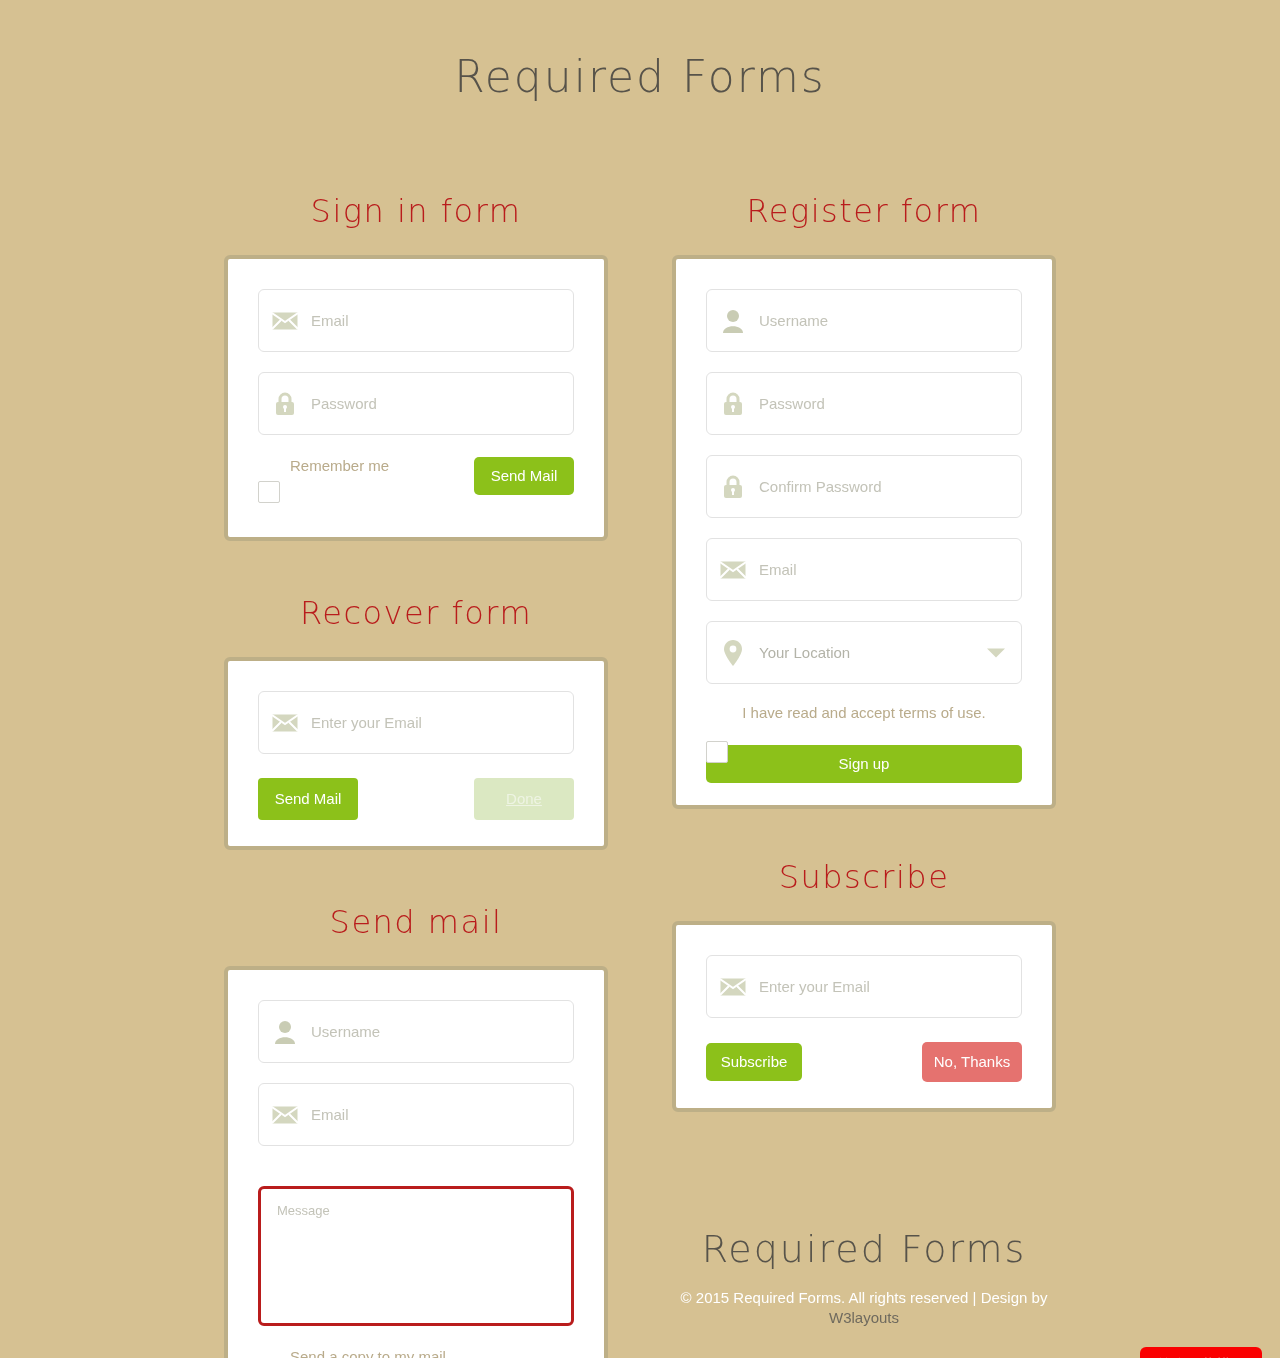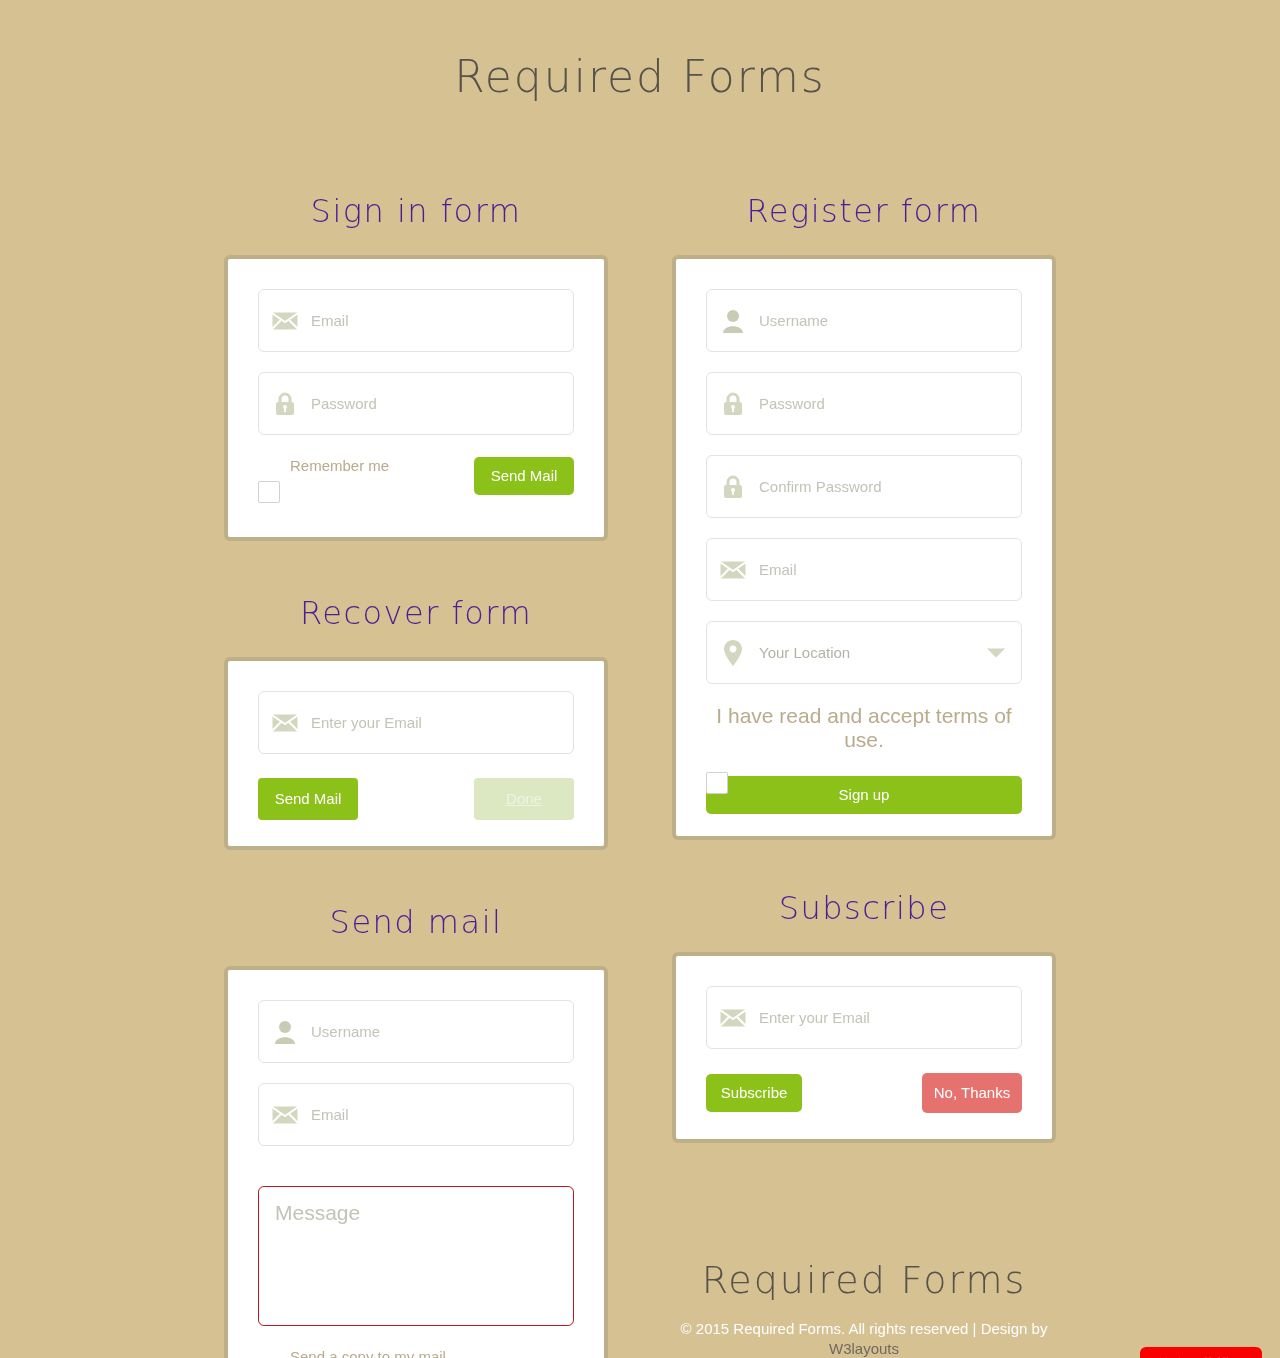--- a/index.html
+++ b/index.html
@@ -22,21 +22,21 @@
     margin: 0;
     padding: 55px 0 0 0;
     line-height: 1;
   }
   .col-heading {
     text-align: center;
     font-family: "DejaVu Sans", sans-serif;
     font-weight: 300;
     font-size: 32px;
     letter-spacing: 1.5px;
-    color: #4c1d95;
+    color: #b91c1c;
     margin: 0;
     line-height: 1;
   }
 
   
   .wrap { width: 1280px; margin: 0 auto; position: relative; }
   .columns { display: flex; justify-content: center; align-items: flex-start; gap: 64px; padding-top: 96px; }
   .col { width: 384px; }
 
   .section + .section { margin-top: 56px; }
@@ -76,27 +76,27 @@
   }
   .field.select .arrow {
     position: absolute; right: 16px; top: 50%;
     transform: translateY(-50%);
     width: 0; height: 0;
     border-left: 9px solid transparent;
     border-right: 9px solid transparent;
     border-top: 9px solid #d4d7bf;
   }
   .textarea {
-    border: 1px solid #b91c1c;
+    border: 3px solid #b91c1c;
     border-radius: 6px;
     height: 140px;
     padding: 14px 16px;
     margin-bottom: 18px;
     color: #c3c3b8;
-    font-size: 21px;
+    font-size: 13px;
     background: #fff;
   }
 
   
   .btn {
     border: none;
     border-radius: 5px;
     color: #ffffff;
     font-size: 15px;
     font-family: "Liberation Sans", sans-serif;
@@ -127,21 +127,21 @@
     background: #fff;
     border-radius: 2px;
   }
   .checkrow .btn-right { position: absolute; right: 0; top: 0; }
 
   
   .signup-row { position: relative; margin-top: 20px; height: 42px; }
   .signup-row .btn { position: absolute; left: 0; right: 0; top: 4px; }
   .signup-row .checkbox { top: 0; left: 0; z-index: 3; }
 
-  .terms { text-align: center; font-size: 21px; color: #b9ab8b; margin-top: 18px; }
+  .terms { text-align: center; font-size: 15px; color: #b9ab8b; margin-top: 18px; }
 
   .btnrow { display: flex; justify-content: space-between; align-items: center; margin-top: 24px; }
   .btn-done { width: 100px; height: 42px; line-height: 42px; border-radius: 4px; }
 
   
   .footer { text-align: center; padding-top: 118px; }
   .footer-logo {
     font-family: "DejaVu Sans", sans-serif;
     font-weight: 300;
     font-size: 38px;

